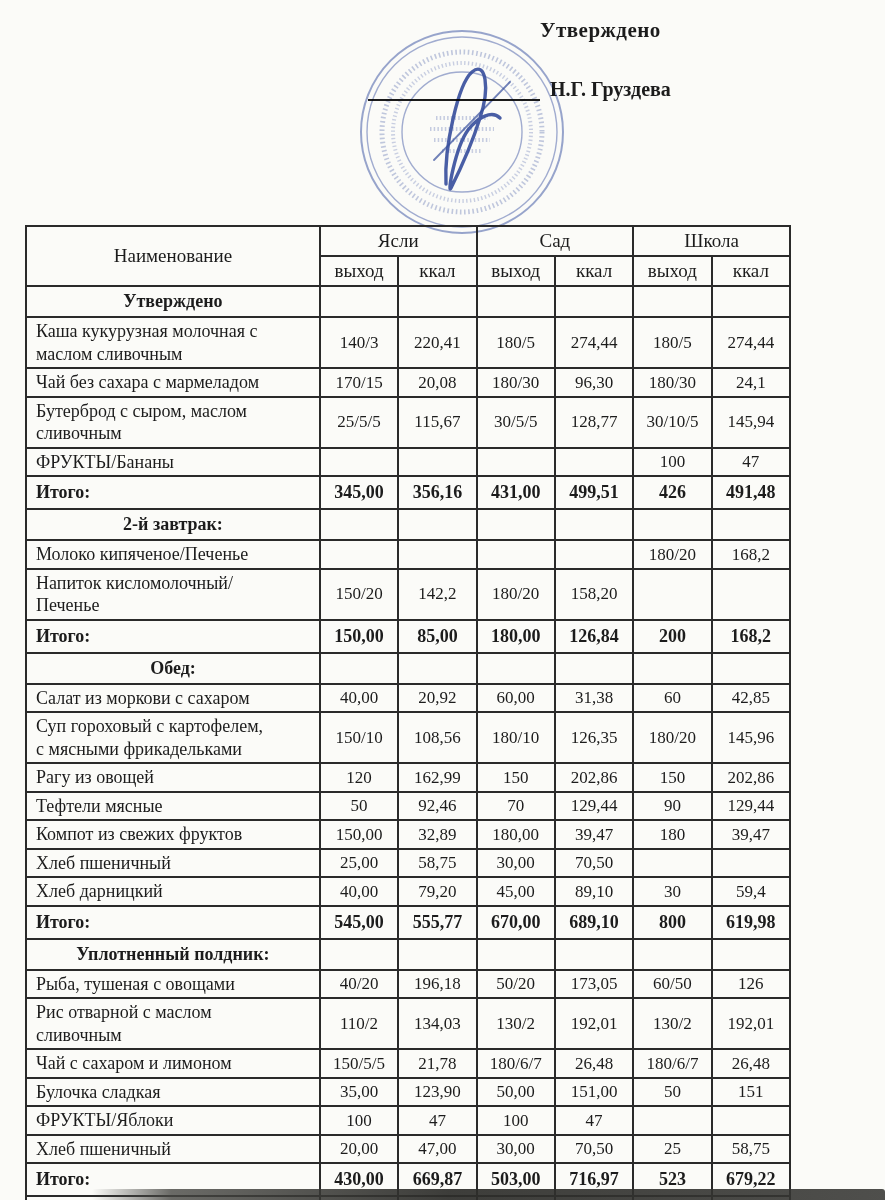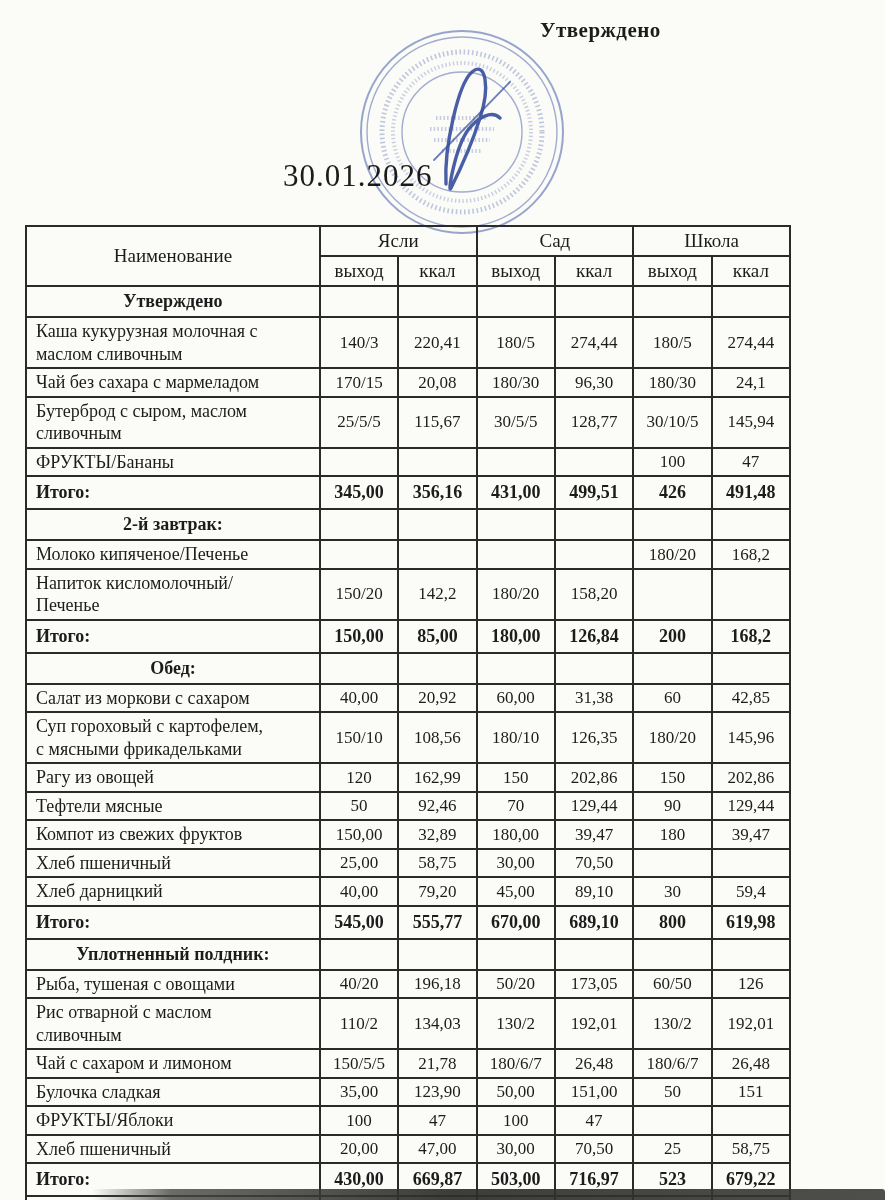--- a/index.html
+++ b/index.html
@@ -54,21 +54,23 @@
     background: linear-gradient(to right, rgba(70,70,66,0) 0%, rgba(70,70,66,.8) 10%, rgba(45,45,42,.92) 45%, rgba(55,55,52,.88) 100%);
     border-radius: 3px 3px 0 0;
   }
 </style>
 </head>
 <body>
 
 <div class="page">
 
   <div class="approved">Утверждено</div>
-  <div class="doc-date">30.01.2026</div>
+  <div class="sign-row">
+    <span class="sign-line"></span><span class="director-name">Н.Г. Груздева</span>
+  </div>
 
   <svg class="stamp" width="232" height="216" viewBox="0 0 232 216">
     <g stroke="#3d55a8" fill="none">
       <circle cx="116" cy="106" r="101" stroke-width="2" opacity=".55"></circle>
       <circle cx="116" cy="106" r="95" stroke-width="1.4" opacity=".5"></circle>
       <circle cx="116" cy="106" r="60" stroke-width="1.4" opacity=".5"></circle>
 
       <circle cx="116" cy="106" r="80" stroke-width="5" stroke-dasharray="1.6 2.6" opacity=".33"></circle>
       <circle cx="116" cy="106" r="69" stroke-width="4" stroke-dasharray="1.4 2.4" opacity=".28"></circle>
 

